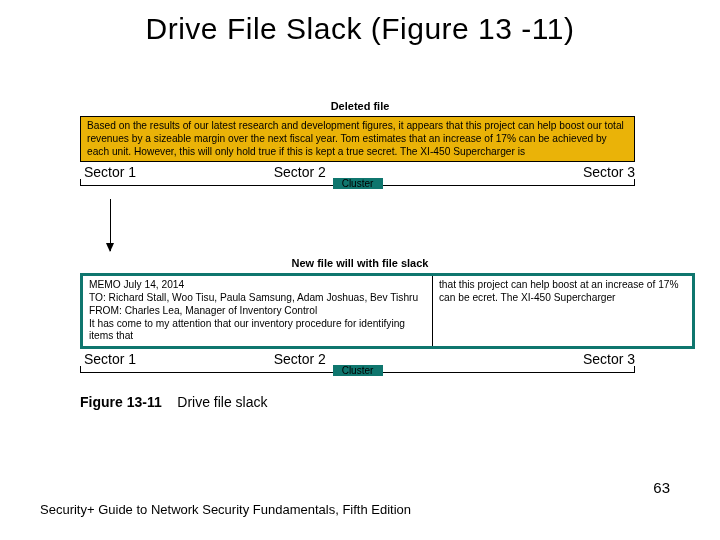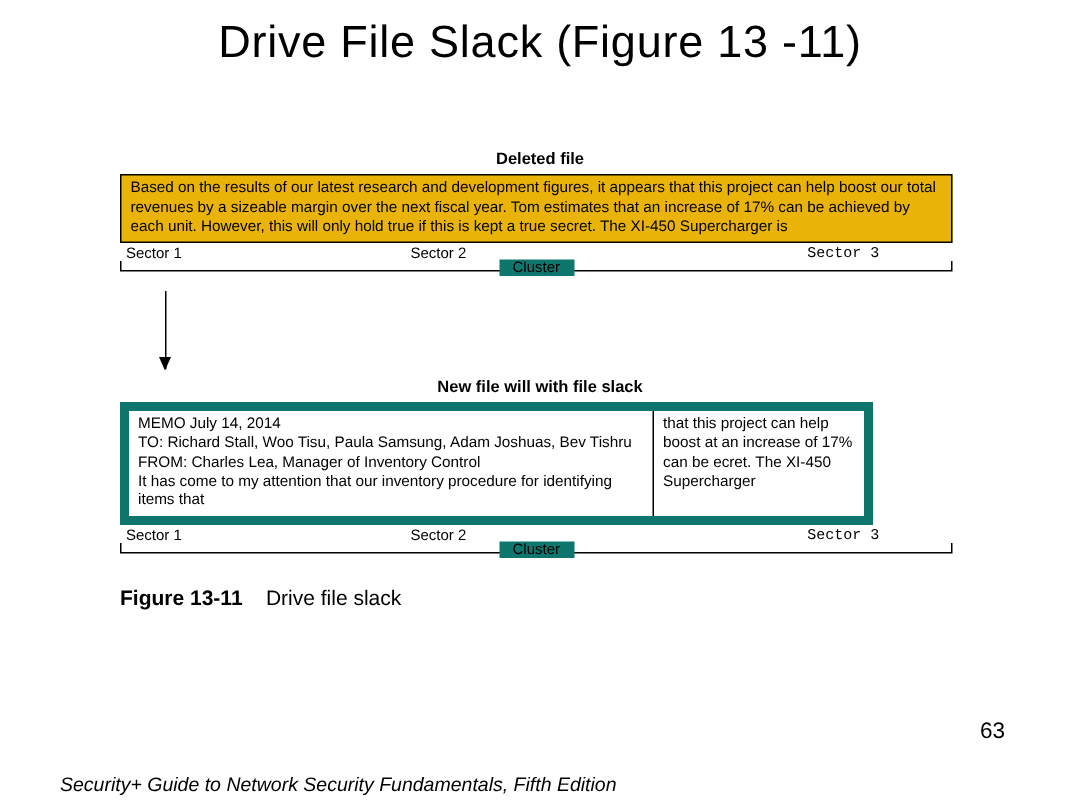--- a/index.html
+++ b/index.html
@@ -44,30 +44,30 @@
     width: 555px;
     font-size: 10.2px;
     line-height: 1.25;
     padding: 3px 6px;
     background: #eab308;
     position: relative;
   }
   .sectors {
     display: flex;
     width: 555px;
-    font-size: 10px;
+    font-size: 14px;
     margin-top: 2px;
   }
   .sectors > div {
     flex: 1;
     text-align: left;
     padding-left: 4px;
   }
   .sectors > div:nth-child(2){ text-align:left; padding-left: 44px;}
-  .sectors > div:nth-child(3){ text-align:center; padding-left: 70px; font-family: Liberation Mono, monospace;}
+  .sectors > div:nth-child(3){ text-align:right; padding-left: 70px;}
   .cluster-bracket {
     position: relative;
     width: 555px;
     height: 14px;
     margin-top: -1px;
   }
   .cluster-bracket .line {
     position: absolute;
     left: 0; right: 0; top: 6px;
     height: 1px;
@@ -101,22 +101,22 @@
     content: "";
     position: absolute;
     bottom: -1px; left: -4px;
     width: 0; height: 0;
     border-left: 4.5px solid transparent;
     border-right: 4.5px solid transparent;
     border-top: 9px solid #000;
   }
   .new-file-wrap {
     display: flex;
-    width: 502px;
-    border: 6px solid #0f766e;
+    width: 615px;
+    border: 3px solid #0f766e;
     justify-content: center;
   }
   .new-file-left {
     flex: 0 0 350px;
     border-right: 1px solid #000;
     font-size: 10.2px;
     line-height: 1.25;
     padding: 3px 6px;
   }
   .new-file-right {
@@ -126,23 +126,22 @@
     padding: 3px 6px;
   }
   .fig-caption {
     margin-top: 14px;
     font-size: 14px;
   }
   .fig-caption .fignum { font-weight: bold; }
   .footer-left {
     position: absolute;
     left: 40px;
-    bottom: 10px;
+    bottom: 23px;
     font-size: 13px;
-    font-style: italic;
   }
   .footer-right {
     position: absolute;
     right: 50px;
     bottom: 44px;
     font-size: 15px;
   }
 </style>
 </head>
 <body>

